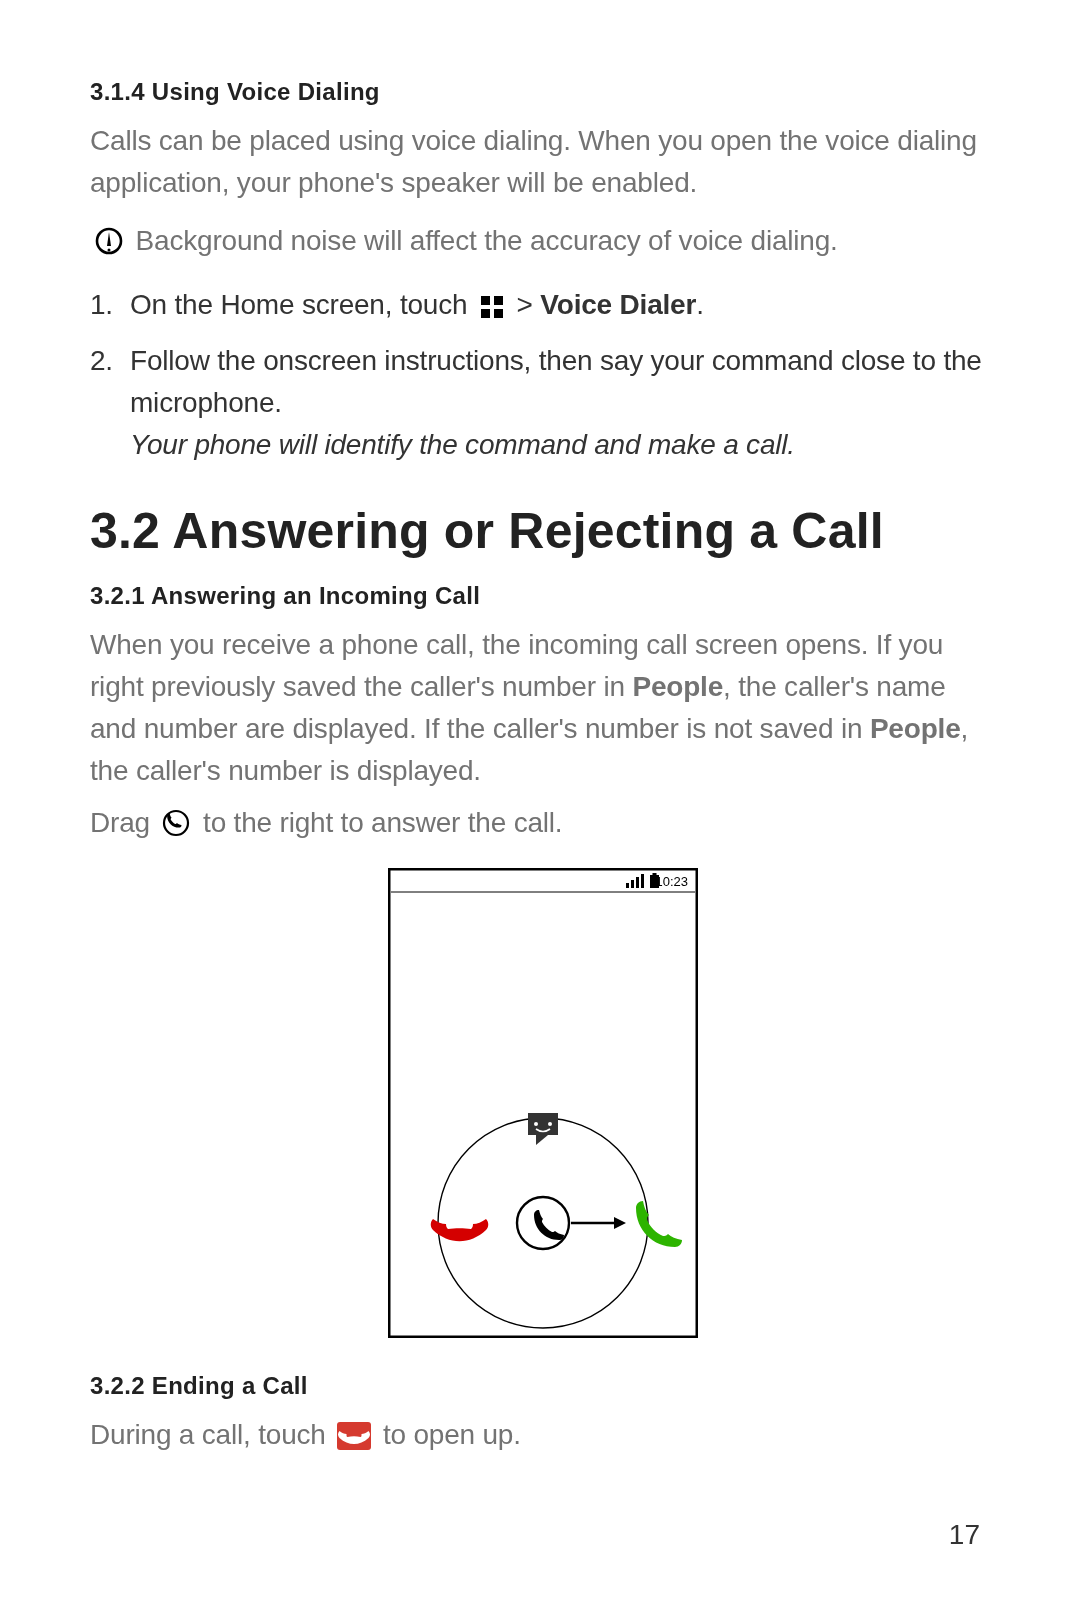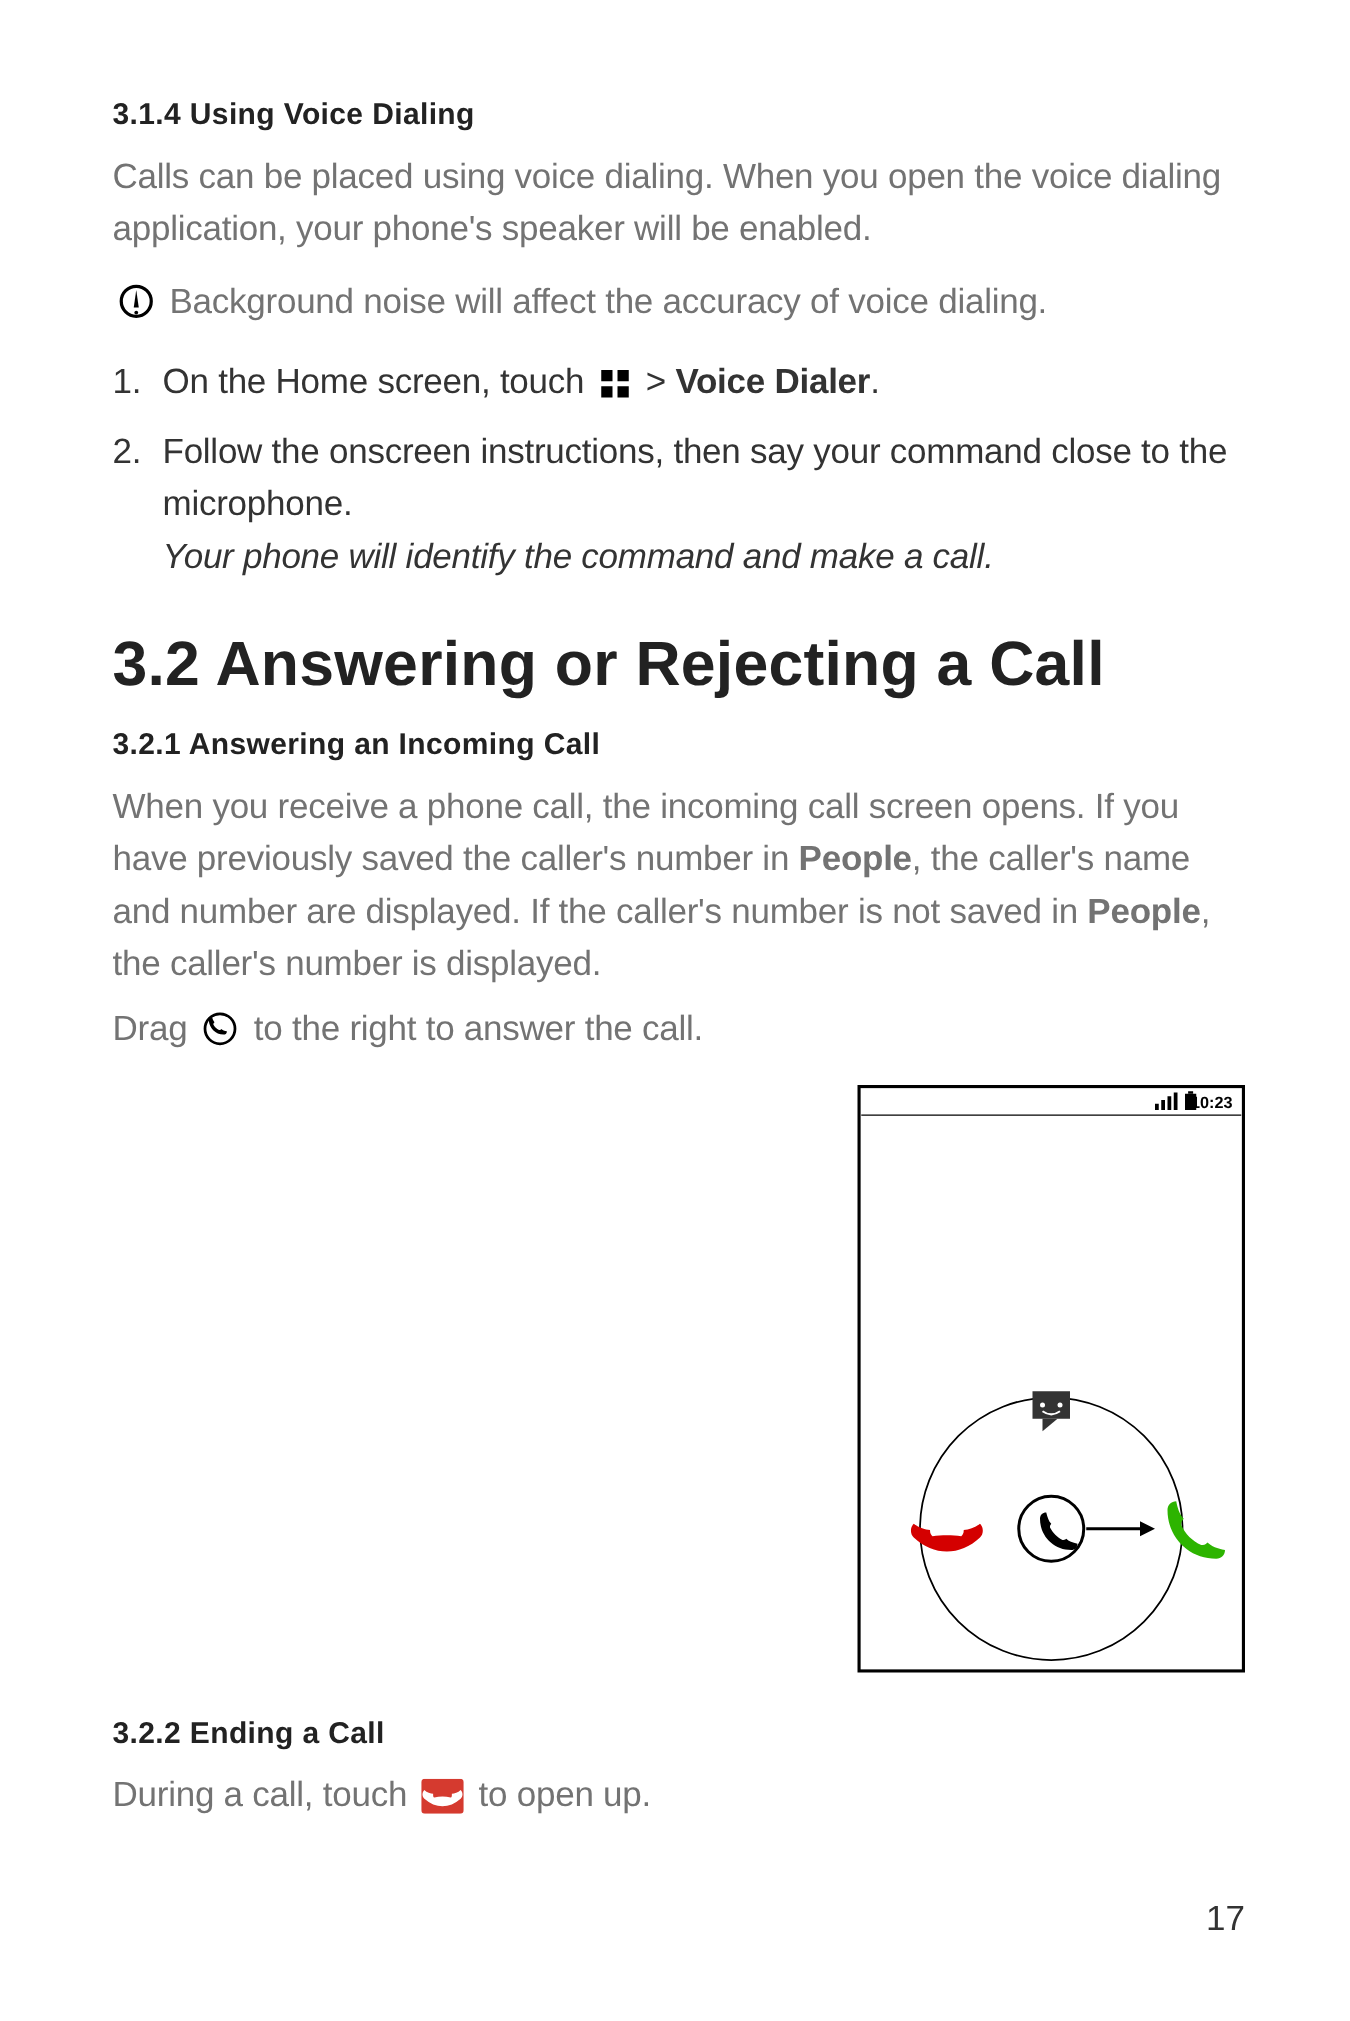--- a/index.html
+++ b/index.html
@@ -60,27 +60,26 @@
     position: absolute;
     left: 0;
     top: 0;
   }
   .step .cont {
     display: block;
     font-style: italic;
   }
   .bold { font-weight: bold; }
   .fig-wrap {
-    text-align: right;
+    text-align: center;
     margin: 18px 0 30px 0;
-    font-weight: bold;
   }
   .page-num {
     position: absolute;
-    right: 84px;
+    right: 100px;
     bottom: 66px;
     font-size: 28px;
     color: #333;
   }
 </style>
 </head>
 <body>
 
 <div class="h3">3.1.4  Using Voice Dialing</div>
 
@@ -117,21 +116,21 @@
     <span>Follow the onscreen instructions, then say your command close to the microphone.</span>
     <span class="cont">Your phone will identify the command and make a call.</span>
   </div>
 </div>
 
 <div class="h2">3.2  Answering or Rejecting a Call</div>
 
 <div class="h3">3.2.1  Answering an Incoming Call</div>
 
 <p class="body">
-  <span>When you receive a phone call, the incoming call screen opens. If you have previously saved the caller's number in </span><span class="bold">People</span><span>, the caller's name and number are displayed. If the caller's number is not saved in </span><span class="bold">People</span><span>, the caller's number is displayed.</span>
+  <span>When you receive a phone call, the incoming call screen opens. If you right previously saved the caller's number in </span><span class="bold">People</span><span>, the caller's name and number are displayed. If the caller's number is not saved in </span><span class="bold">People</span><span>, the caller's number is displayed.</span>
 </p>
 
 <p class="body">
   <span>Drag</span>
   <span class="inline-icon">
     <svg width="30" height="30" viewBox="0 0 30 30">
       <circle cx="15" cy="15" r="12" fill="none" stroke="#000" stroke-width="2.2"></circle>
       <path d="M9 11 C9 9 10 8 12 8 C12 10 13 12 14 13 C13 14 13 14 13 15 C14 17 16 19 18 20 C19 20 19 20 20 19 C21 20 23 21 25 21 C25 23 24 24 22 24 C15 24 9 18 9 11 Z" fill="#000" transform="translate(-2,-2) scale(0.9)"></path>
     </svg>
   </span>

